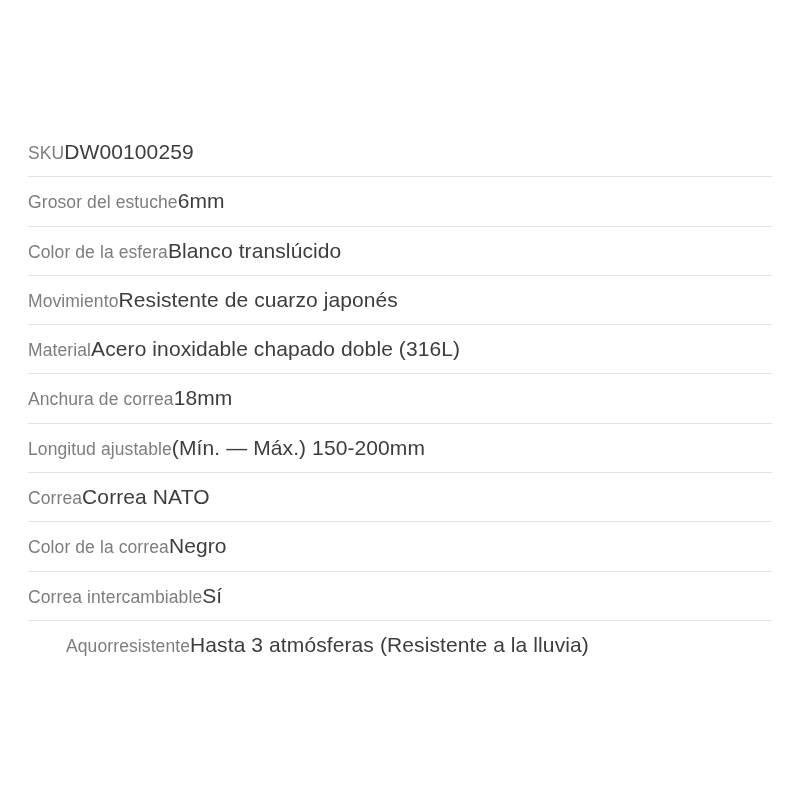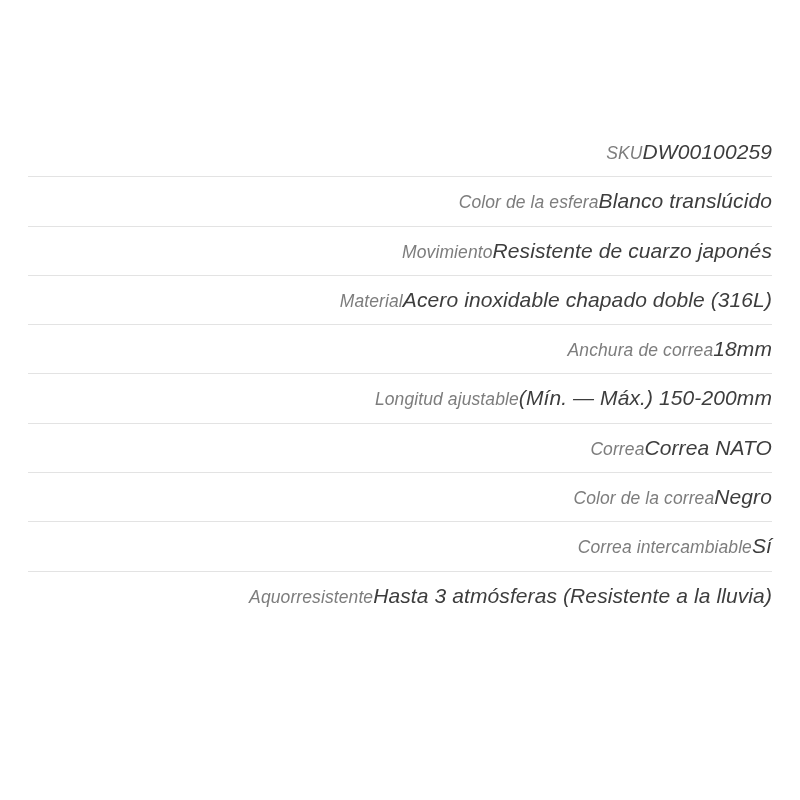--- a/index.html
+++ b/index.html
@@ -15,25 +15,24 @@
   }
   .spec-sheet {
     position: absolute;
     left: 28px;
     top: 128px;
     width: 744px;
   }
   .spec-row {
     display: flex;
     align-items: baseline;
-    justify-content: flex-end;
+    justify-content: flex-start;
     height: 49.3px;
     border-bottom: 1px solid #e3e3e3;
     box-sizing: border-box;
-    font-style: italic;
   }
   .spec-row:last-child {
     border-bottom: none;
     margin-left: 38px;
   }
   .spec-label {
     font-size: 17.5px;
     color: #7d7d7d;
     font-weight: 400;
     letter-spacing: 0.1px;
@@ -53,20 +52,24 @@
 </head>
 <body>
 
 <div class="spec-sheet">
 
   <div class="spec-row">
     <span class="spec-label">SKU</span>
     <span class="spec-value">DW00100259</span>
   </div>
 
+  <div class="spec-row">
+    <span class="spec-label">Grosor del estuche</span>
+    <span class="spec-value">6mm</span>
+  </div>
 
   <div class="spec-row">
     <span class="spec-label">Color de la esfera</span>
     <span class="spec-value">Blanco translúcido</span>
   </div>
 
   <div class="spec-row">
     <span class="spec-label">Movimiento</span>
     <span class="spec-value">Resistente de cuarzo japonés</span>
   </div>

